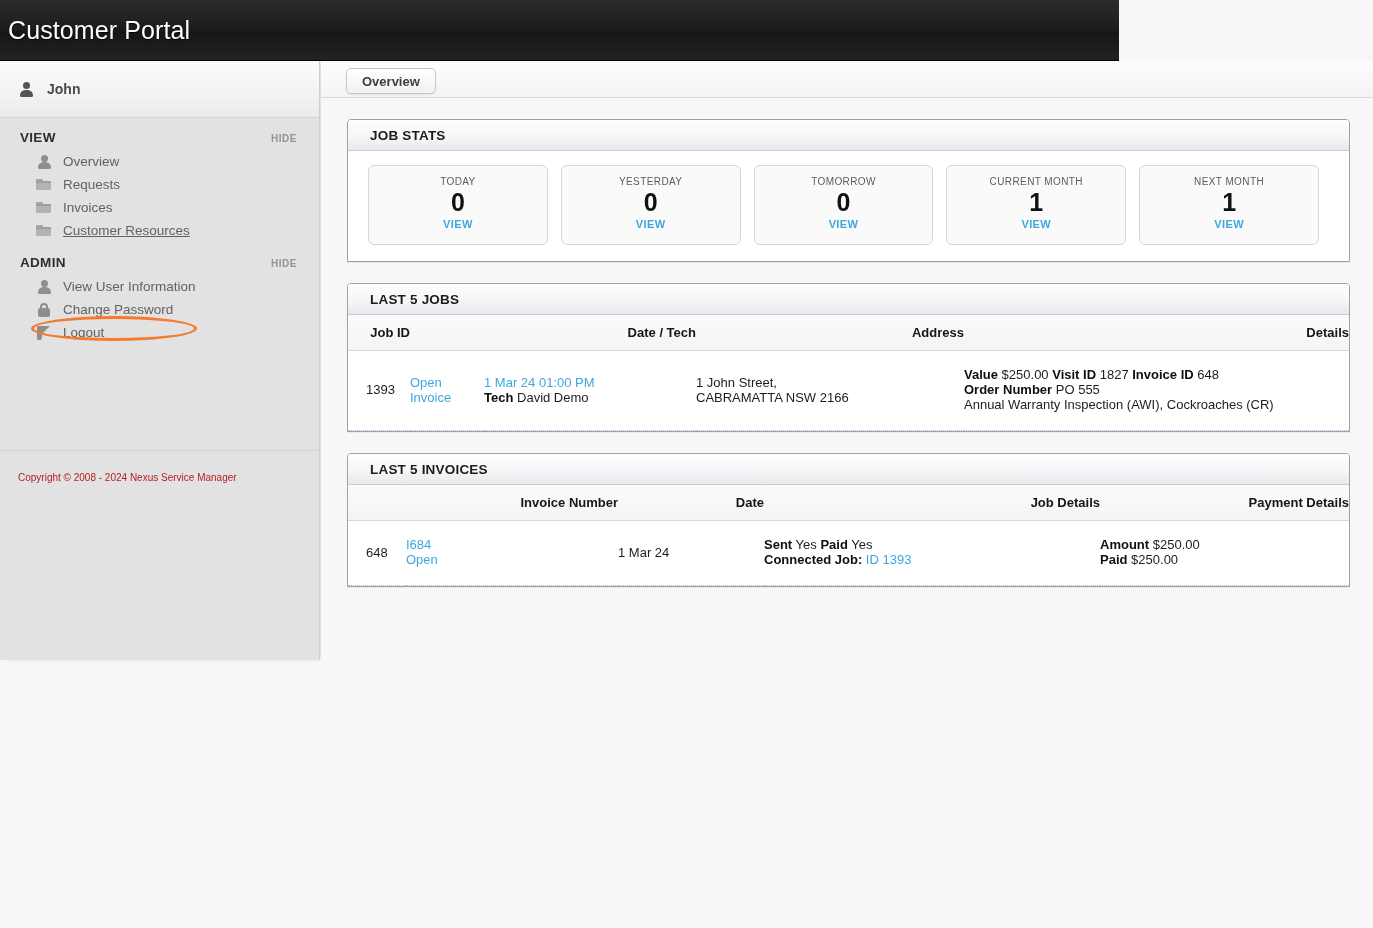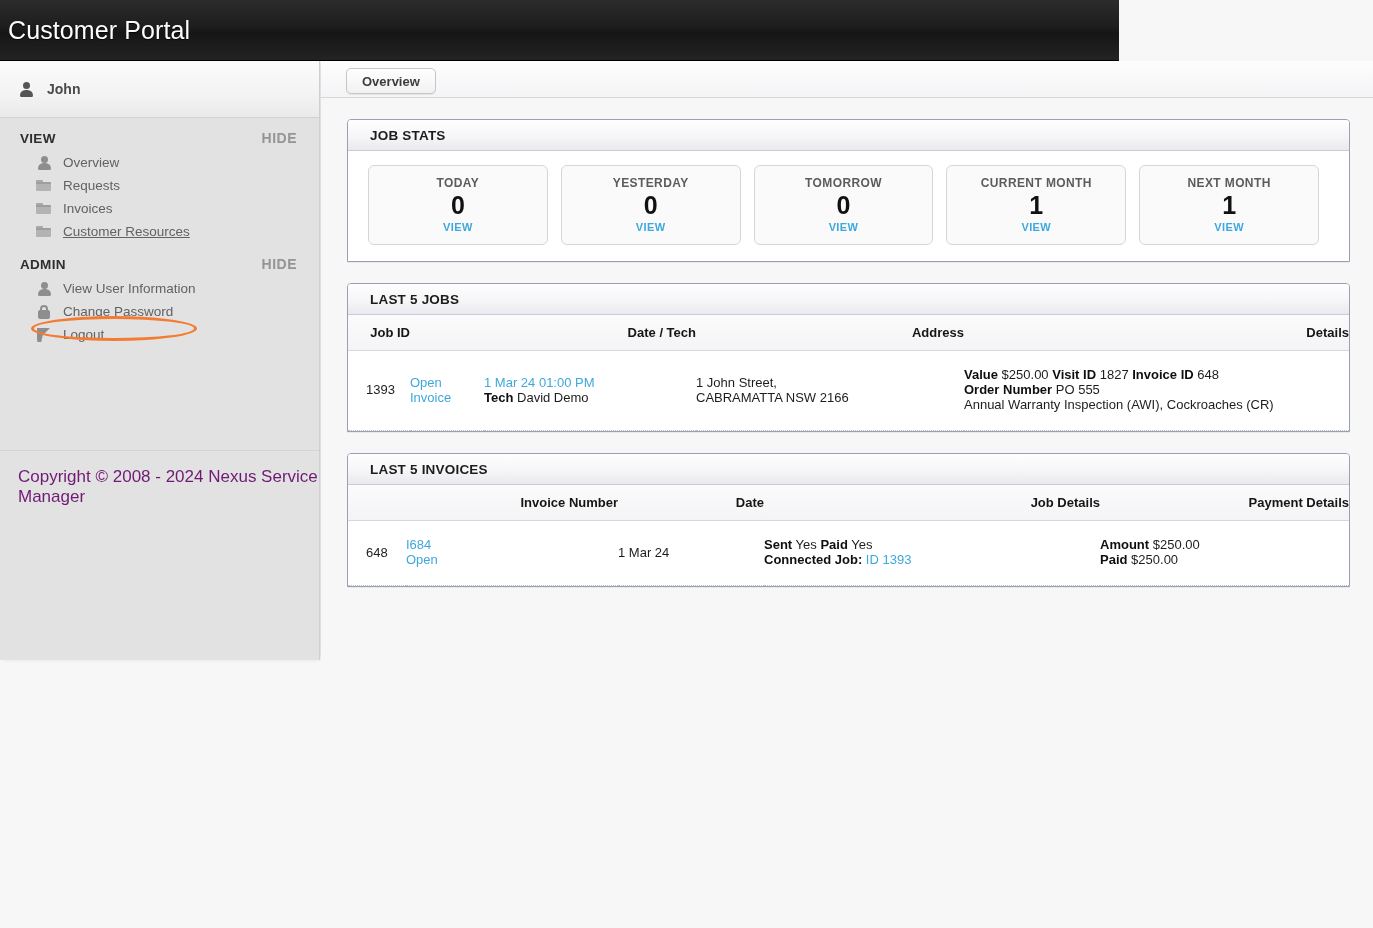--- a/index.html
+++ b/index.html
@@ -44,39 +44,39 @@
   .user-bar .uname {
     font-size: 14px; color: #4a4a4a; font-weight: bold;
     margin-left: 13px;
   }
 
   .sect-head {
     display: flex; align-items: baseline; justify-content: space-between;
     padding: 12px 22px 5px 20px;
   }
   .sect-title { font-size: 13.5px; font-weight: bold; color: #2e2e2e; letter-spacing: .3px; }
-  .sect-hide { font-size: 14px; font-weight: bold; color: #949494; letter-spacing: .5px; text-align: center; }
+  .sect-hide { font-size: 10px; font-weight: bold; color: #949494; letter-spacing: .5px; text-align: center; }
 
   .nav-item {
     display: flex; align-items: center;
     padding: 2px 0 2px 36px;
     height: 23px;
     position: relative;
   }
   .nav-label {
     font-size: 13.5px; color: #626262; margin-left: 11px;
   }
   .nav-item.current .nav-label { text-decoration: underline; }
 
   .copyright-wrap {
     position: absolute; left: 0; right: 0; top: 389px;
     border-top: 1px solid #d4d4d4;
     padding: 16px 0 0 18px;
   }
-  .copyright { font-size: 17px; color: #701a75; }
+  .copyright { font-size: 10px; color: #b91c1c; }
 
   
   .highlight-ring {
     position: absolute;
     left: 31px; top: 255px;
     width: 166px; height: 25px;
     border: 3px solid #f47b32;
     border-radius: 50%;
     pointer-events: none;
   }
@@ -133,21 +133,21 @@
     margin-right: 13px;
     height: 80px;
     border: 1px solid #d6d6d6;
     border-radius: 6px;
     background: #fafafa;
     display: flex; flex-direction: column; align-items: center;
     justify-content: flex-start;
     padding-top: 10px;
   }
   .stat-box:last-child { margin-right: 12px; }
-  .stat-label { font-size: 12px; font-weight: bold; color: #5c5c5c; letter-spacing: .4px; text-align: right; }
+  .stat-label { font-size: 10px; font-weight: normal; color: #5c5c5c; letter-spacing: .4px; text-align: right; }
   .stat-value { font-size: 25px; font-weight: bold; color: #111; margin-top: 2px; line-height: 1.05; }
   .stat-view { font-size: 11px; color: #3ea8dd; font-weight: bold; margin-top: 3px; letter-spacing: .4px; }
 
   
   table.grid { width: 100%; border-collapse: collapse; }
   table.grid thead th {
     text-align: right;
     font-size: 13px; font-weight: bold; color: #161616;
     padding: 10px 0 10px 0;
     background: linear-gradient(to bottom, #fbfbfc 0%, #f4f4f6 100%);

